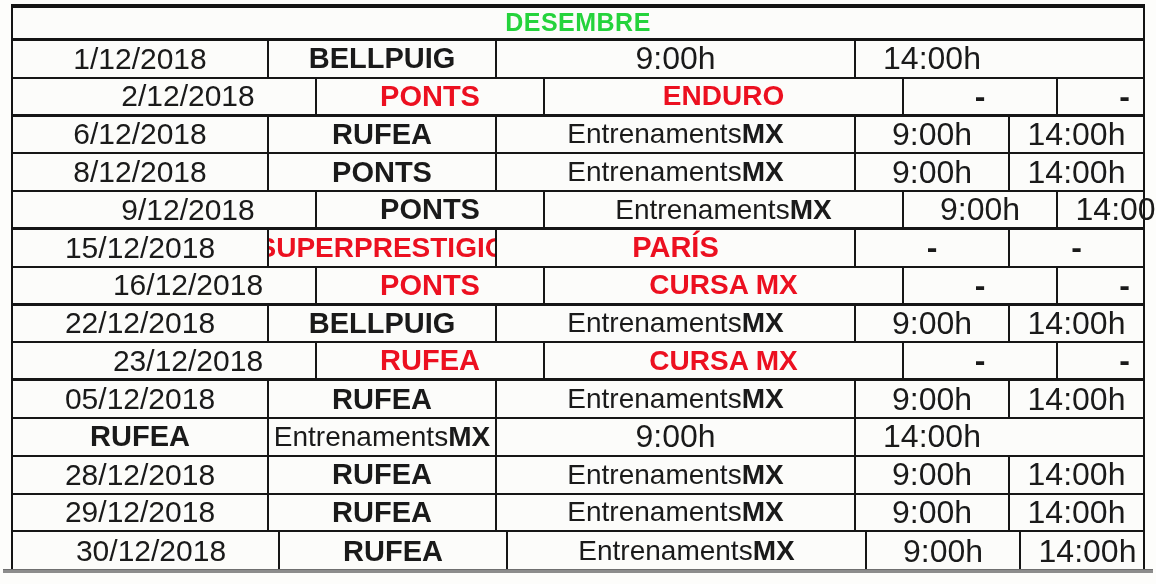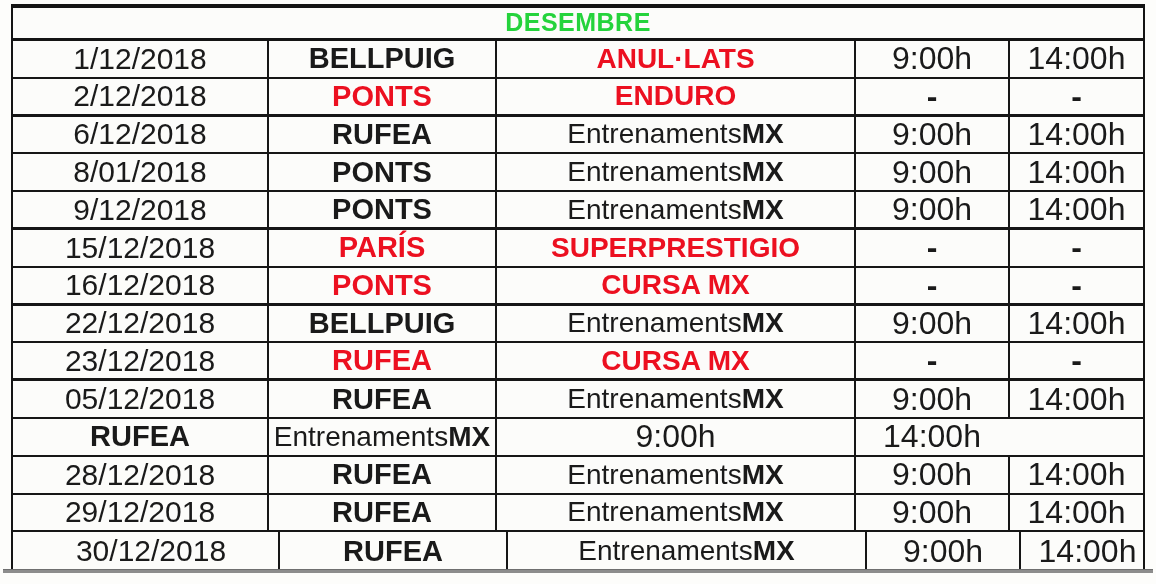--- a/index.html
+++ b/index.html
@@ -42,21 +42,21 @@
     padding-bottom: 2px;
   }
 
   .row {
     display: grid;
     grid-template-columns: 254px 228px 359px 154px 135px;
     height: 37.8px;
     border-bottom: 2.5px solid #161616;
     text-align: right;
   }
-  .row.week { border-bottom-width: 3.5px; }
+  .row.week { border-bottom-width: 3.5px; padding-left: 48px; }
   .row:last-child { border-bottom: none; padding-left: 11px; }
 
   .cell {
     display: flex;
     align-items: center;
     justify-content: center;
     overflow: hidden;
     white-space: nowrap;
     color: var(--ink, #1a1a1a);
   }
@@ -87,23 +87,20 @@
 
 <div class="sheet" style="--green: #25d33c; --red: #ec1020; --ink: #1a1a1a;">
   <div class="cal">
     <div class="thead">
       <span class="month-title">DESEMBRE</span>
     </div>
     <div id="rows">
         <div class="row">
           <div class="cell c-date">1/12/2018</div>
           <div class="cell c-loc">BELLPUIG</div>
-          <div class="cell c-event red">
-            <span class="bold">ANUL·LATS</span>
-          </div>
           <div class="cell c-time">
             <span>9:00h</span>
           </div>
           <div class="cell c-time">
             <span>14:00h</span>
           </div>
         </div>
         <div class="row week">
           <div class="cell c-date">2/12/2018</div>
           <div class="cell c-loc red">PONTS</div>
@@ -125,21 +122,21 @@
             <span class="bold">MX</span>
           </div>
           <div class="cell c-time">
             <span>9:00h</span>
           </div>
           <div class="cell c-time">
             <span>14:00h</span>
           </div>
         </div>
         <div class="row">
-          <div class="cell c-date">8/01/2018</div>
+          <div class="cell c-date">8/12/2018</div>
           <div class="cell c-loc">PONTS</div>
           <div class="cell c-event">
             <span>Entrenaments </span>
             <span class="bold">MX</span>
           </div>
           <div class="cell c-time">
             <span>9:00h</span>
           </div>
           <div class="cell c-time">
             <span>14:00h</span>
@@ -154,24 +151,24 @@
           </div>
           <div class="cell c-time">
             <span>9:00h</span>
           </div>
           <div class="cell c-time">
             <span>14:00h</span>
           </div>
         </div>
         <div class="row">
           <div class="cell c-date">15/12/2018</div>
+          <div class="cell c-event red">
+            <span class="bold">SUPERPRESTIGIO</span>
+          </div>
           <div class="cell c-loc red">PARÍS</div>
-          <div class="cell c-event red">
-            <span class="bold">SUPERPRESTIGIO</span>
-          </div>
           <div class="cell c-time">
             <span class="dash">-</span>
           </div>
           <div class="cell c-time">
             <span class="dash">-</span>
           </div>
         </div>
         <div class="row week">
           <div class="cell c-date">16/12/2018</div>
           <div class="cell c-loc red">PONTS</div>

